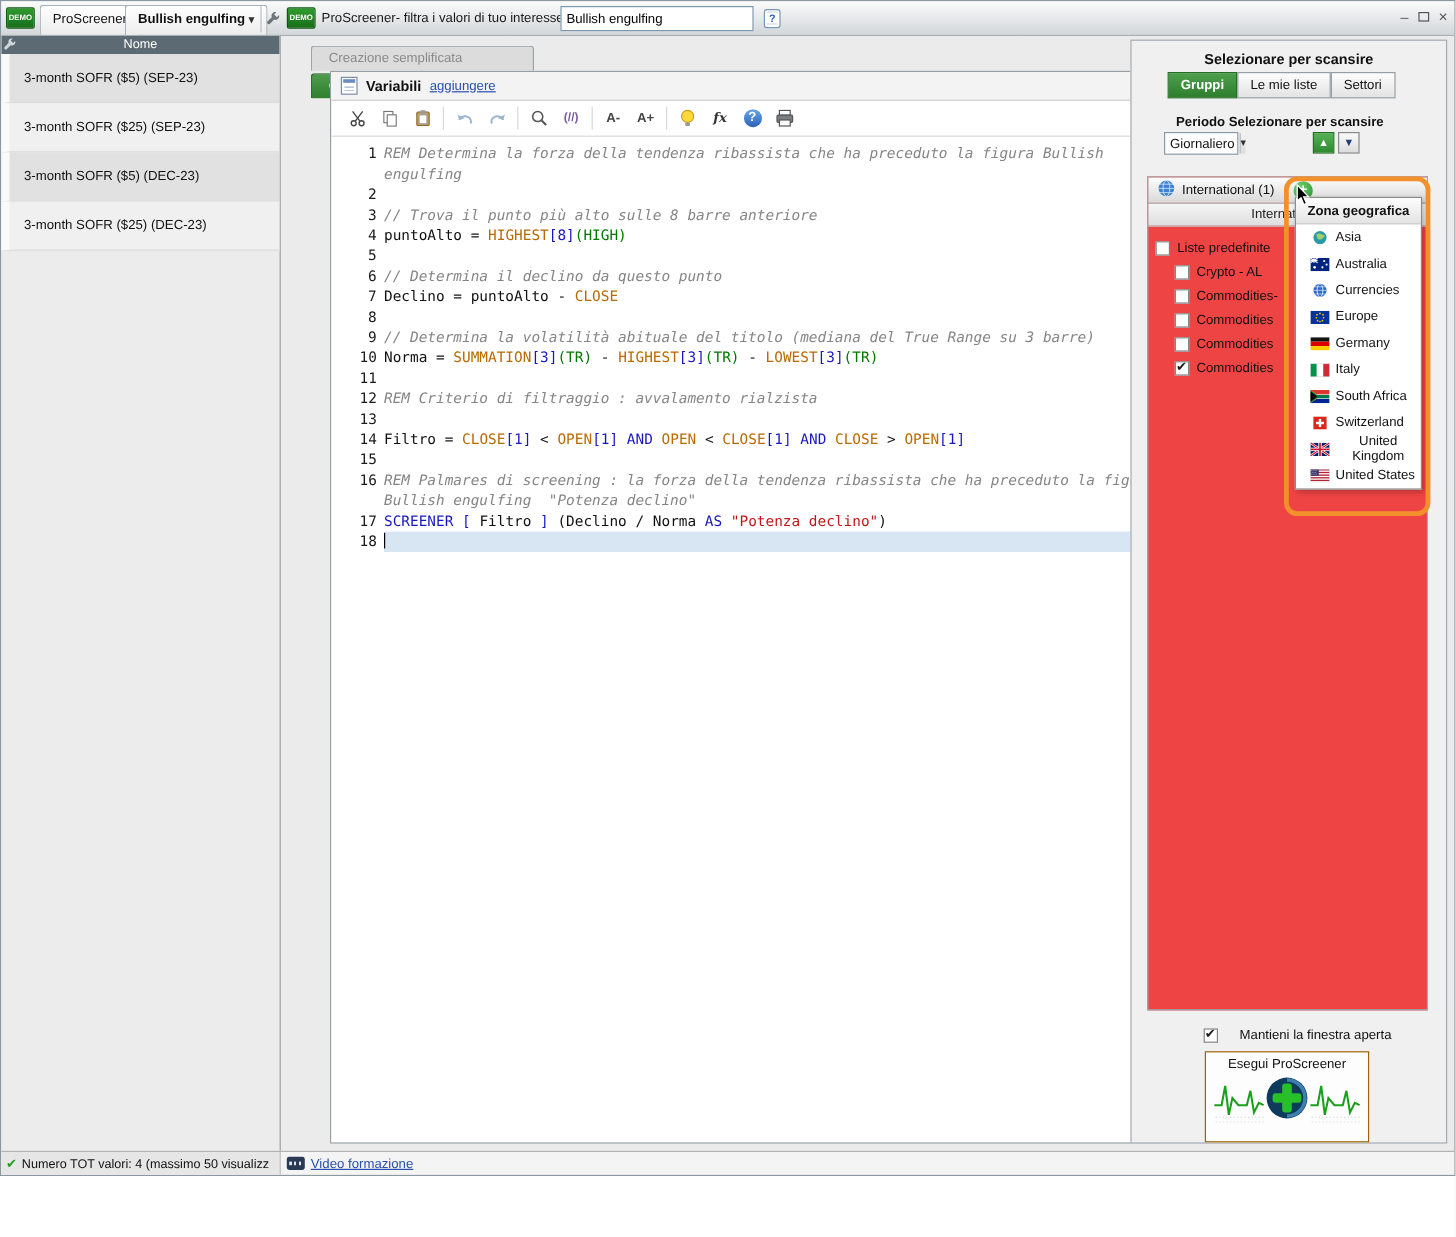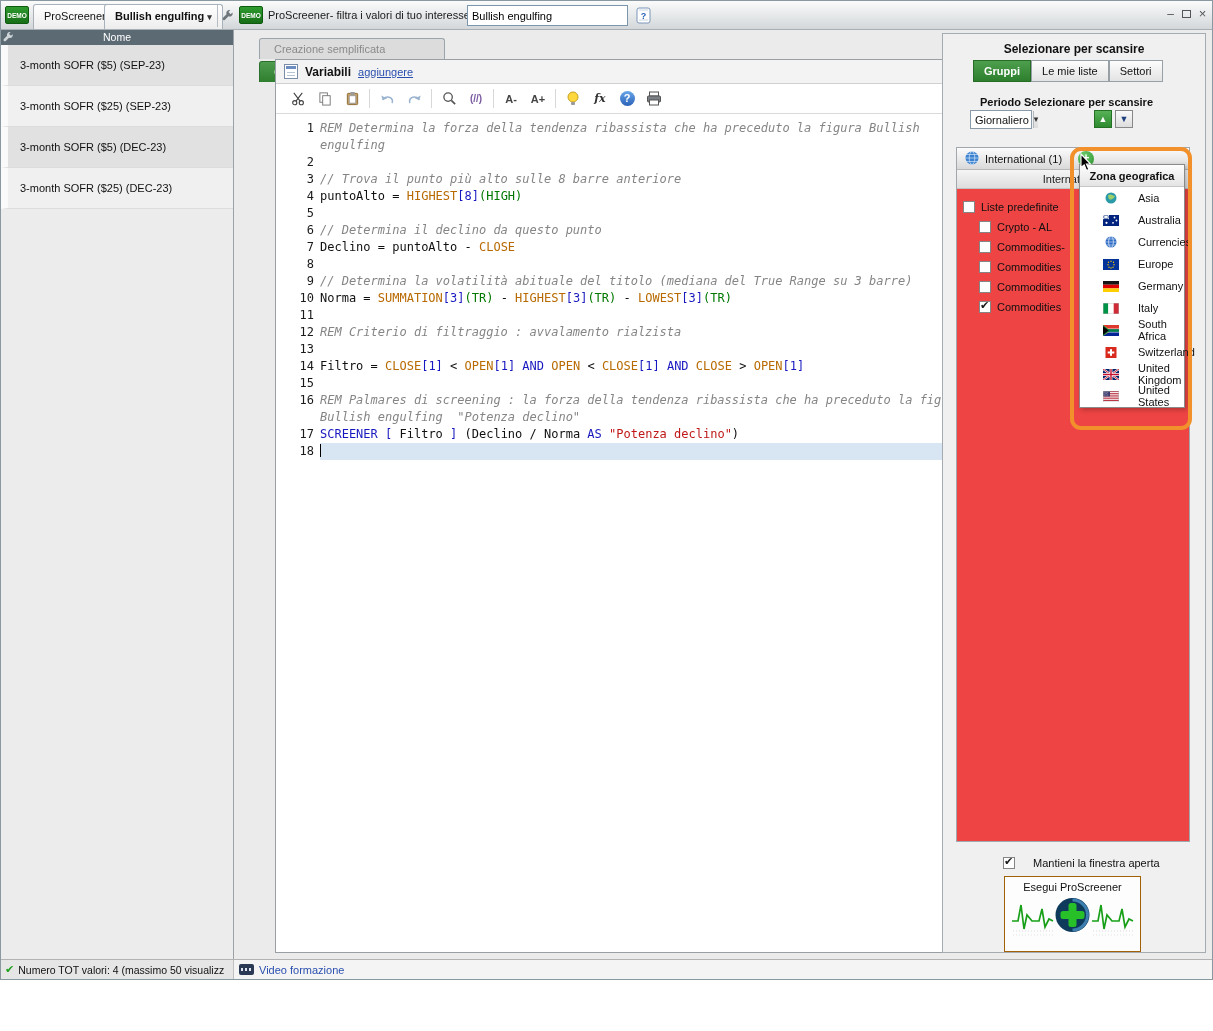--- a/index.html
+++ b/index.html
@@ -23,21 +23,21 @@
   .lp-header{height:15px;background:#5c6a73;color:#fff;text-align:center;font-size:10.5px;line-height:15px;position:relative;}
   .lp-row{height:41px;display:flex;align-items:center;padding-left:12px;border-left:7px solid #fafafa;border-bottom:1px solid #dcdcdc;}
   .lp-row.odd{background:#e1e1e1;}
   .lp-row.even{background:#f0f0f0;}
 
   
   .bottom-bar{position:absolute;left:0;top:958px;width:1211px;height:20px;background:#f4f4f4;border-top:1px solid #b2b2b2;}
   .bb-left{position:absolute;left:0;top:0;width:233px;height:19px;background:#e6e6e6;border-right:1px solid #c0c0c0;display:flex;align-items:center;gap:4px;padding-left:4px;overflow:hidden;white-space:nowrap;font-size:10.5px;}
   .bb-check{color:#1fa01f;font-size:11px;}
   .bb-right{position:absolute;left:238px;top:0;height:19px;display:flex;align-items:center;gap:5px;}
-  .bb-link{color:#2a4fae;cursor:pointer;}
+  .bb-link{color:#2a4fae;text-decoration:underline;cursor:pointer;}
   .film-icon{display:inline-block;width:15px;height:11px;background:#2a3a55;border-radius:2px;position:relative;}
   .film-icon::after{content:"";position:absolute;left:2px;top:4px;width:11px;height:3px;background:repeating-linear-gradient(90deg,#dfe6f2 0 2px,transparent 2px 4px);}
 
   
   .center{position:absolute;left:240px;top:32px;width:692px;height:920px;}
   .tabs{position:absolute;top:5px;left:18px;display:flex;gap:2px;flex-direction:column;}
   .tab{height:21px;line-height:20px;padding:0 14px;border:1px solid #9aa4ab;border-bottom:none;border-radius:3px 3px 0 0;cursor:pointer;}
   .tab.inactive{background:#dcdcdc;color:#8a8a8a;}
   .tab.active{background:linear-gradient(#4f9b4f,#2e7f2e);color:#fff;border-color:#2a6f2a;}
   .content{position:absolute;top:26px;left:0;width:692px;height:894px;background:#fff;border:1px solid #98a0a6;overflow:hidden;margin-left:34px;}
@@ -92,21 +92,21 @@
   .cbx{width:12px;height:12px;background:#fff;border:1px solid #858585;flex:none;position:relative;}
   .cbx.checked::after{content:"✔";position:absolute;left:0;top:-3px;font-size:11px;color:#1a1a1a;}
 
   .keepopen{position:absolute;left:60px;top:823px;display:flex;align-items:center;gap:18px;cursor:pointer;}
   .runpanel{position:absolute;left:61px;top:842px;width:137px;height:76px;background:#fdfdfd;border:1px solid #a16207;text-align:center;cursor:pointer;}
   .runpanel .runlabel{display:block;padding-top:4px;font-size:11px;}
 
   
   .geo-menu{position:absolute;left:1078px;top:163px;width:106px;background:#fff;border:1px solid #8a8a8a;box-shadow:2px 2px 5px rgba(0,0,0,.25);z-index:5;}
   .geo-title{height:22px;line-height:22px;text-align:center;font-weight:bold;background:linear-gradient(#fdfdfd,#e4e4e4);border-bottom:1px solid #c6c6c6;}
-  .geo-item{height:22px;display:flex;align-items:center;gap:19px;padding-left:23px;cursor:pointer;}
+  .geo-item{height:22px;display:flex;align-items:center;gap:5px;padding-left:12px;cursor:pointer;text-align:center;}
   .geo-item .flag{width:16px;display:flex;justify-content:center;flex:none;}
   .ring{position:absolute;left:1069px;top:146px;width:122px;height:283px;border:4px solid #f2912c;border-radius:11px;z-index:6;pointer-events:none;}
   .cursor{position:absolute;left:1079px;top:152px;z-index:8;pointer-events:none;}
 </style>
 </head>
 <body>
 
 <div class="app">
 
   <div class="titlebar">

